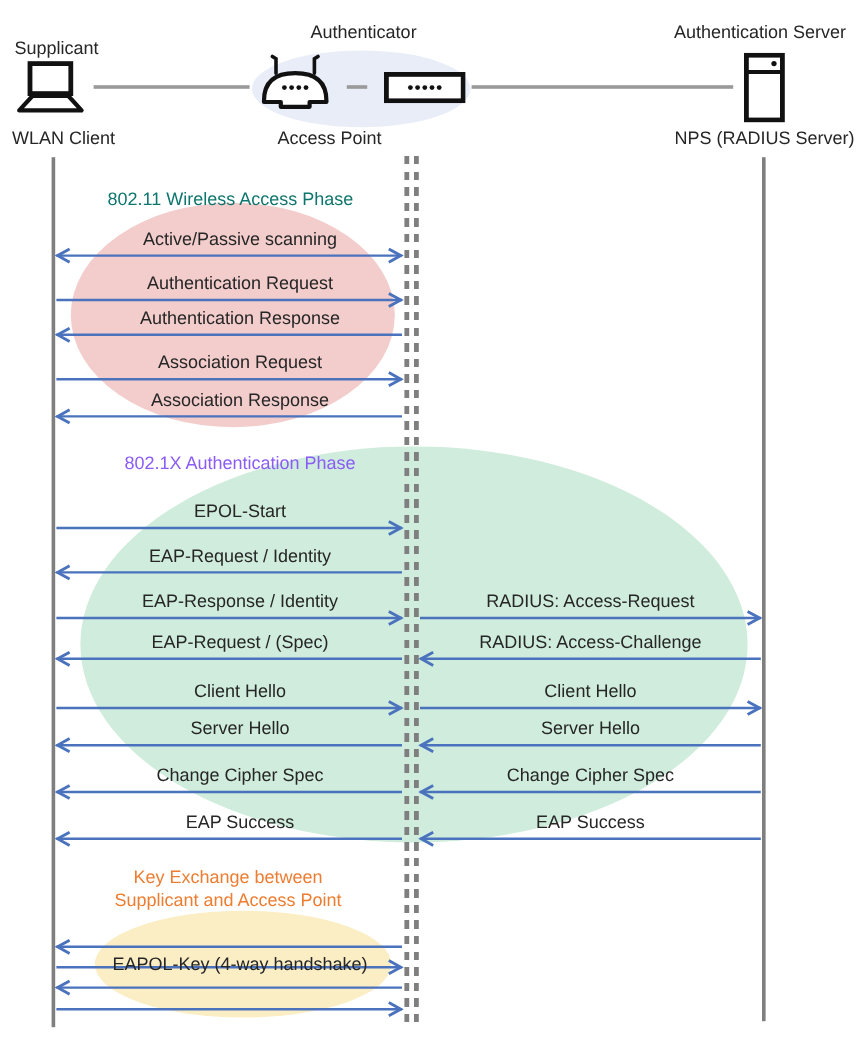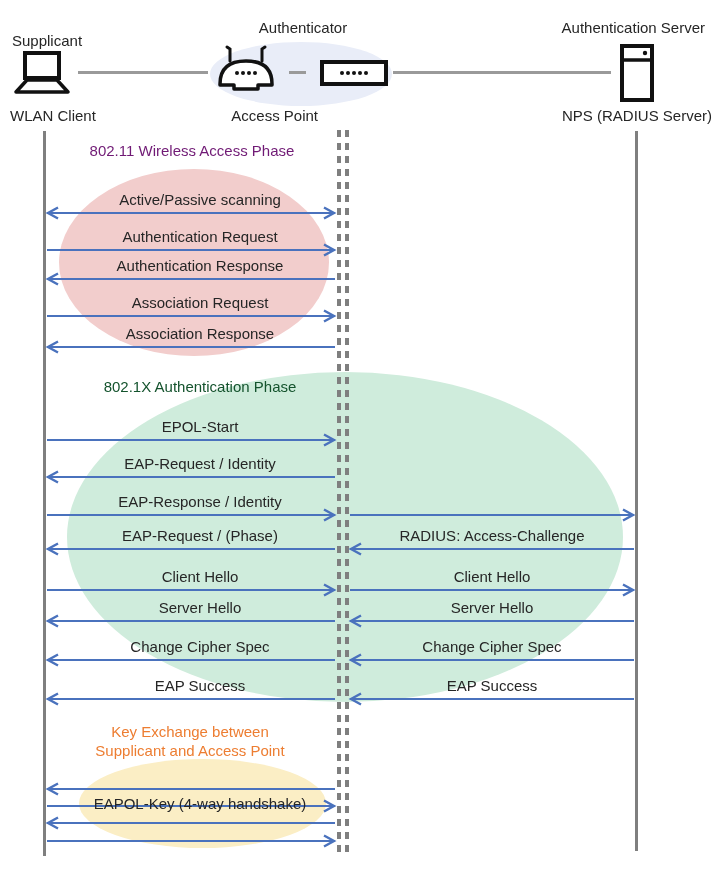--- a/index.html
+++ b/index.html
@@ -81,22 +81,22 @@
 
   <div class="abs ellipse" style="left: 59px; top: 169px; width: 270px; height: 187px; background: rgb(242, 205, 204);"></div>
   <div class="abs ellipse" style="left: 67px; top: 372px; width: 556px; height: 330px; background: rgb(207, 236, 220);"></div>
   <div class="abs ellipse" style="left: 79px; top: 759px; width: 247px; height: 89px; background: rgb(251, 238, 197);"></div>
 
   <div class="abs lifeline" style="left: 43px; top: 131px; width: 3px; height: 725px; background: rgb(127, 127, 127);"></div>
   <div class="abs lifeline dashed-line" style="left:337px;top:130px;width:4px;height:724px;"></div>
   <div class="abs lifeline dashed-line" style="left:345px;top:130px;width:4px;height:724px;"></div>
   <div class="abs lifeline" style="left: 635px; top: 131px; width: 3px; height: 720px; background: rgb(127, 127, 127);"></div>
 
-  <div class="abs phase-title" style="left: 42px; top: 141px; color: #701a75;">802.11 Wireless Access Phase</div>
-  <div class="abs phase-title" style="left: 50px; top: 377px; color: #14532d;">802.1X Authentication Phase</div>
+  <div class="abs phase-title" style="left: 42px; top: 157px; color: #0f766e;">802.11 Wireless Access Phase</div>
+  <div class="abs phase-title" style="left: 50px; top: 377px; color: #8b5cf6;">802.1X Authentication Phase</div>
   <div class="abs phase-title" style="left: 40px; top: 722px; color: rgb(237, 125, 49);">
     <div>Key Exchange between</div>
     <div>Supplicant and Access Point</div>
   </div>
 
   <div class="abs msg-label" style="left:50px;top:795px;">EAPOL-Key (4-way handshake)</div>
 
   <div class="abs" id="messages-layer" style="left:0;top:12px;width:713px;height:875px;">
       <div class="msg-label" style="left: 50px; top: 179px;">Active/Passive scanning</div>
       <svg width="290" height="14" class="msg-arrow" style="left: 46px; top: 194px;">
@@ -132,25 +132,26 @@
       <div class="msg-label" style="left: 50px; top: 443px;">EAP-Request / Identity</div>
       <svg width="290" height="14" class="msg-arrow" style="left: 46px; top: 458px;">
         <line x1="1" y1="7" x2="289" y2="7" stroke="#4A72BD" stroke-width="2"></line>
         <polyline points="12,1.5 2,7 12,12.5" fill="none" stroke="#4A72BD" stroke-width="2.4"></polyline>
       </svg>
       <div class="msg-label" style="left: 50px; top: 481px;">EAP-Response / Identity</div>
       <svg width="290" height="14" class="msg-arrow" style="left: 46px; top: 496px;">
         <line x1="1" y1="7" x2="289" y2="7" stroke="#4A72BD" stroke-width="2"></line>
         <polyline points="278,1.5 288,7 278,12.5" fill="none" stroke="#4A72BD" stroke-width="2.4"></polyline>
       </svg>
+      <div class="msg-label" style="left: 342px; top: 481px;">RADIUS: Access-Request</div>
       <svg width="286" height="14" class="msg-arrow" style="left: 349px; top: 496px;">
         <line x1="1" y1="7" x2="285" y2="7" stroke="#4A72BD" stroke-width="2"></line>
         <polyline points="274,1.5 284,7 274,12.5" fill="none" stroke="#4A72BD" stroke-width="2.4"></polyline>
       </svg>
-      <div class="msg-label" style="left: 50px; top: 515px;">EAP-Request / (Phase)</div>
+      <div class="msg-label" style="left: 50px; top: 515px;">EAP-Request / (Spec)</div>
       <svg width="290" height="14" class="msg-arrow" style="left: 46px; top: 530px;">
         <line x1="1" y1="7" x2="289" y2="7" stroke="#4A72BD" stroke-width="2"></line>
         <polyline points="12,1.5 2,7 12,12.5" fill="none" stroke="#4A72BD" stroke-width="2.4"></polyline>
       </svg>
       <div class="msg-label" style="left: 342px; top: 515px;">RADIUS: Access-Challenge</div>
       <svg width="286" height="14" class="msg-arrow" style="left: 349px; top: 530px;">
         <line x1="1" y1="7" x2="285" y2="7" stroke="#4A72BD" stroke-width="2"></line>
         <polyline points="12,1.5 2,7 12,12.5" fill="none" stroke="#4A72BD" stroke-width="2.4"></polyline>
       </svg>
       <div class="msg-label" style="left: 50px; top: 556px;">Client Hello</div>

